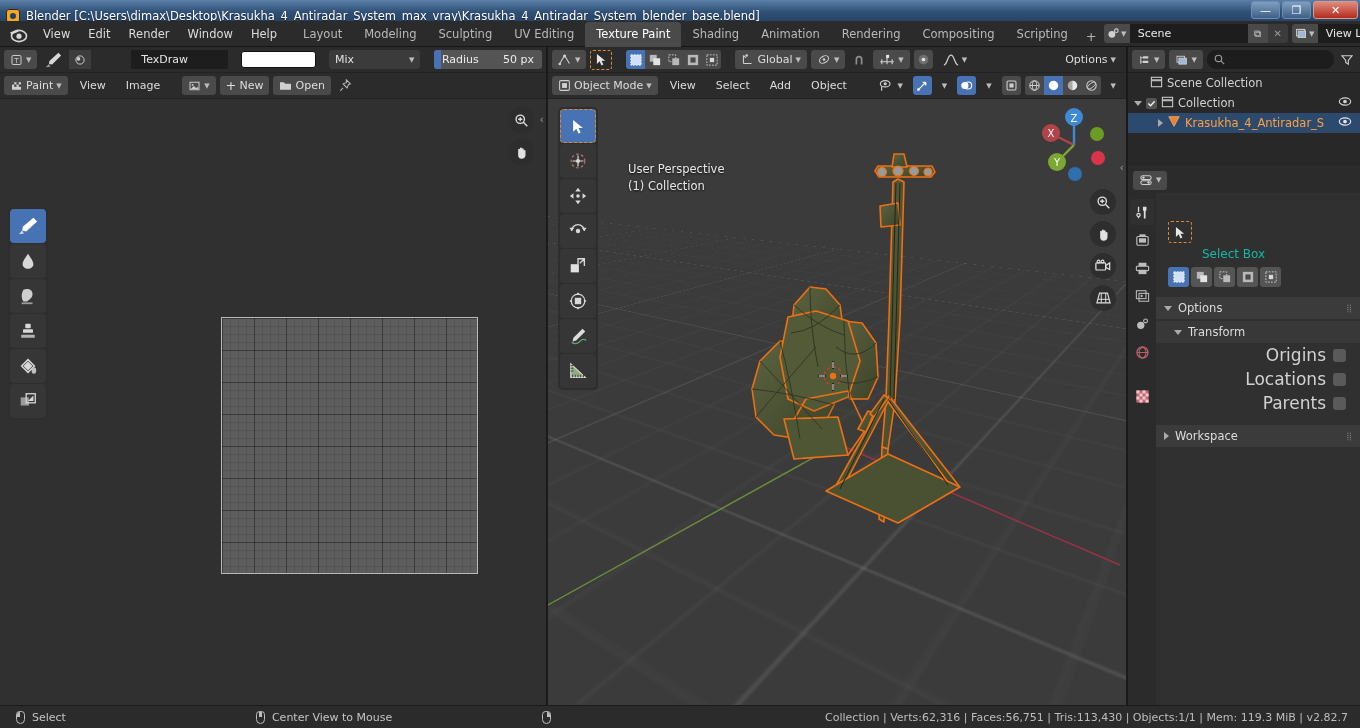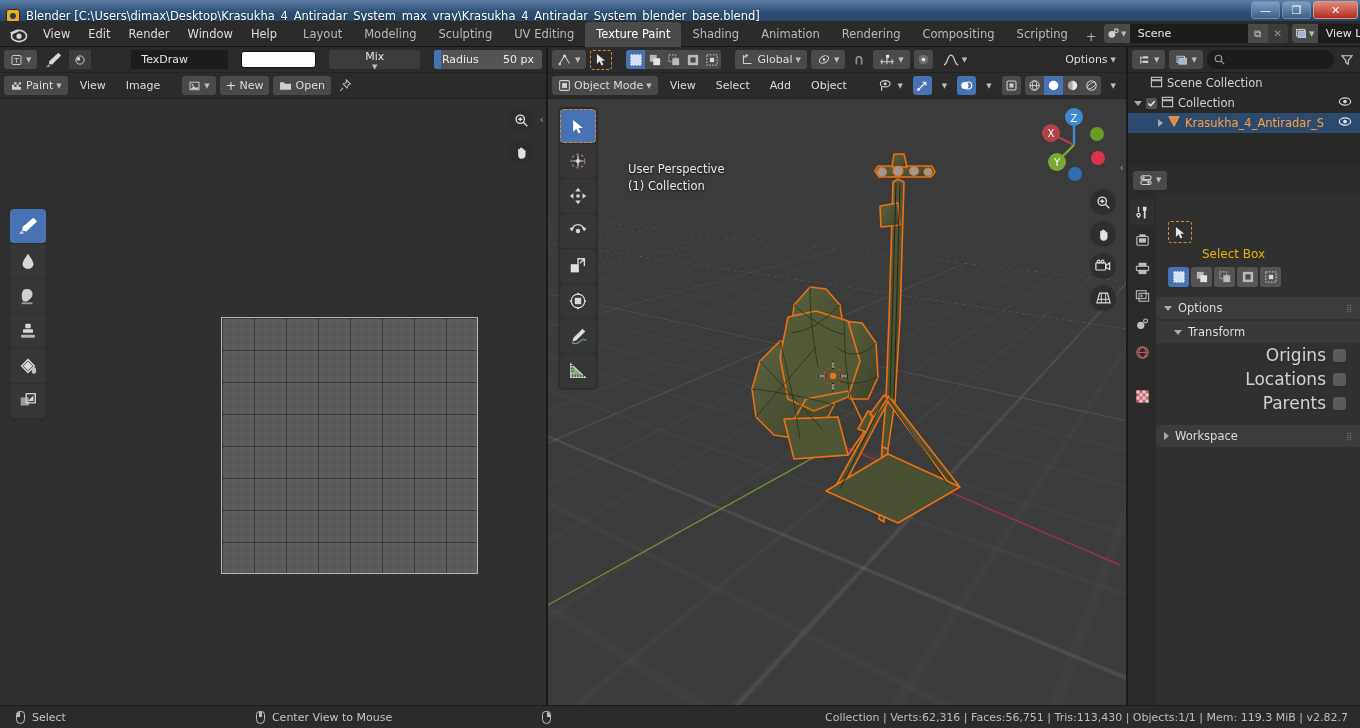--- a/index.html
+++ b/index.html
@@ -191,21 +191,21 @@
   }
 
   .props{ position:absolute; left:0; top:120px; width:232px; height:538px; background:#303030;}
   .props-hdr{ height:26px; background:#2b2b2b; display:flex; align-items:center; padding:0 5px;}
   .props-body{ position:absolute; left:0; top:26px; width:232px; height:512px; display:flex;}
   .props-tabs{ width:28px; background:#2b2b2b; padding-top:6px; display:flex; flex-direction:column; align-items:center; gap:2px;}
   .ptab{ width:24px;height:26px;display:flex;align-items:center;justify-content:center;border-radius:4px 0 0 4px;color:#bdbdbd;}
   .ptab.active{ background:#303030; color:#e8e8e8;}
   .props-content{ flex:1; padding:6px 0 0 0; }
   .tool-hdr{ display:flex; align-items:center; gap:10px; padding:4px 8px 6px 12px;}
-  .tool-hdr .tname{ font-size:12px; color:#eab308;margin-top:44px;}
+  .tool-hdr .tname{ font-size:12px; color:#14b8a6;margin-top:44px;}
   .mode-row{ display:flex; gap:2px; padding:0 0 8px 12px;}
   .mode-btn{ width:21px;height:20px;border-radius:3px;background:#555;display:flex;align-items:center;justify-content:center;}
   .mode-btn.on{ background:#4772b3;}
   .panel-hdr{
     display:flex; align-items:center; gap:6px; height:22px; background:#3b3b3b;
     padding-left:8px; font-size:11.5px; color:#dcdcdc; margin-top:2px;
   }
   .panel-hdr.sub{ background:#383838; padding-left:18px; }
   .grip{ margin-left:auto; margin-right:7px; color:#777; letter-spacing:1px; font-size:8px;}
   .prop-label{ padding:7px 0 4px 10px; font-size:11.5px; color:#d9d9d9;}
@@ -326,21 +326,21 @@
           <svg width="12" height="12" viewBox="0 0 16 16">
               <circle cx="8" cy="8" r="5.5" fill="none" stroke="#cfcfcf" stroke-width="1.3"></circle>
               <circle cx="6" cy="6.5" r="2.4" fill="#cfcfcf"></circle>
             </svg>
         </div>
         <div style="background:#1d1d1d;height:19px;width:110px;display:flex;align-items:center;padding-left:10px;font-size:11px;color:#e6e6e6;">TexDraw</div>
       </div>
       <div class="sep"></div>
       <div style="width:82px;height:17px;border-radius:3px;background:#ffffff;border:1px solid #111;"></div>
       <div class="sep"></div>
-      <div style="width:100px;height:19px;border-radius:3px;background:#3b3b3b;display:flex;align-items:center;padding:0 6px;justify-content:space-between;flex-direction:column;">
+      <div style="width:100px;height:19px;border-radius:3px;background:#3b3b3b;display:flex;align-items:center;padding:0 6px;justify-content:space-between;">
         <span style="font-size:11px;color:#e0e0e0;">Mix</span>
         <span class="caret">▼</span>
       </div>
       <div class="sep"></div>
       <div style="position:relative;width:118px;height:19px;border-radius:3px;background:#545454;overflow:hidden;display:flex;align-items:center;justify-content:space-between;padding:0 8px;gap:16px;">
         <div style="position:absolute;left:0;top:0;bottom:0;width:7%;background:#4772b3;"></div>
         <span style="position:relative;font-size:11px;color:#ececec;">Radius</span>
         <span style="position:relative;font-size:11px;color:#ececec;">50 px</span>
       </div>
     </div>

